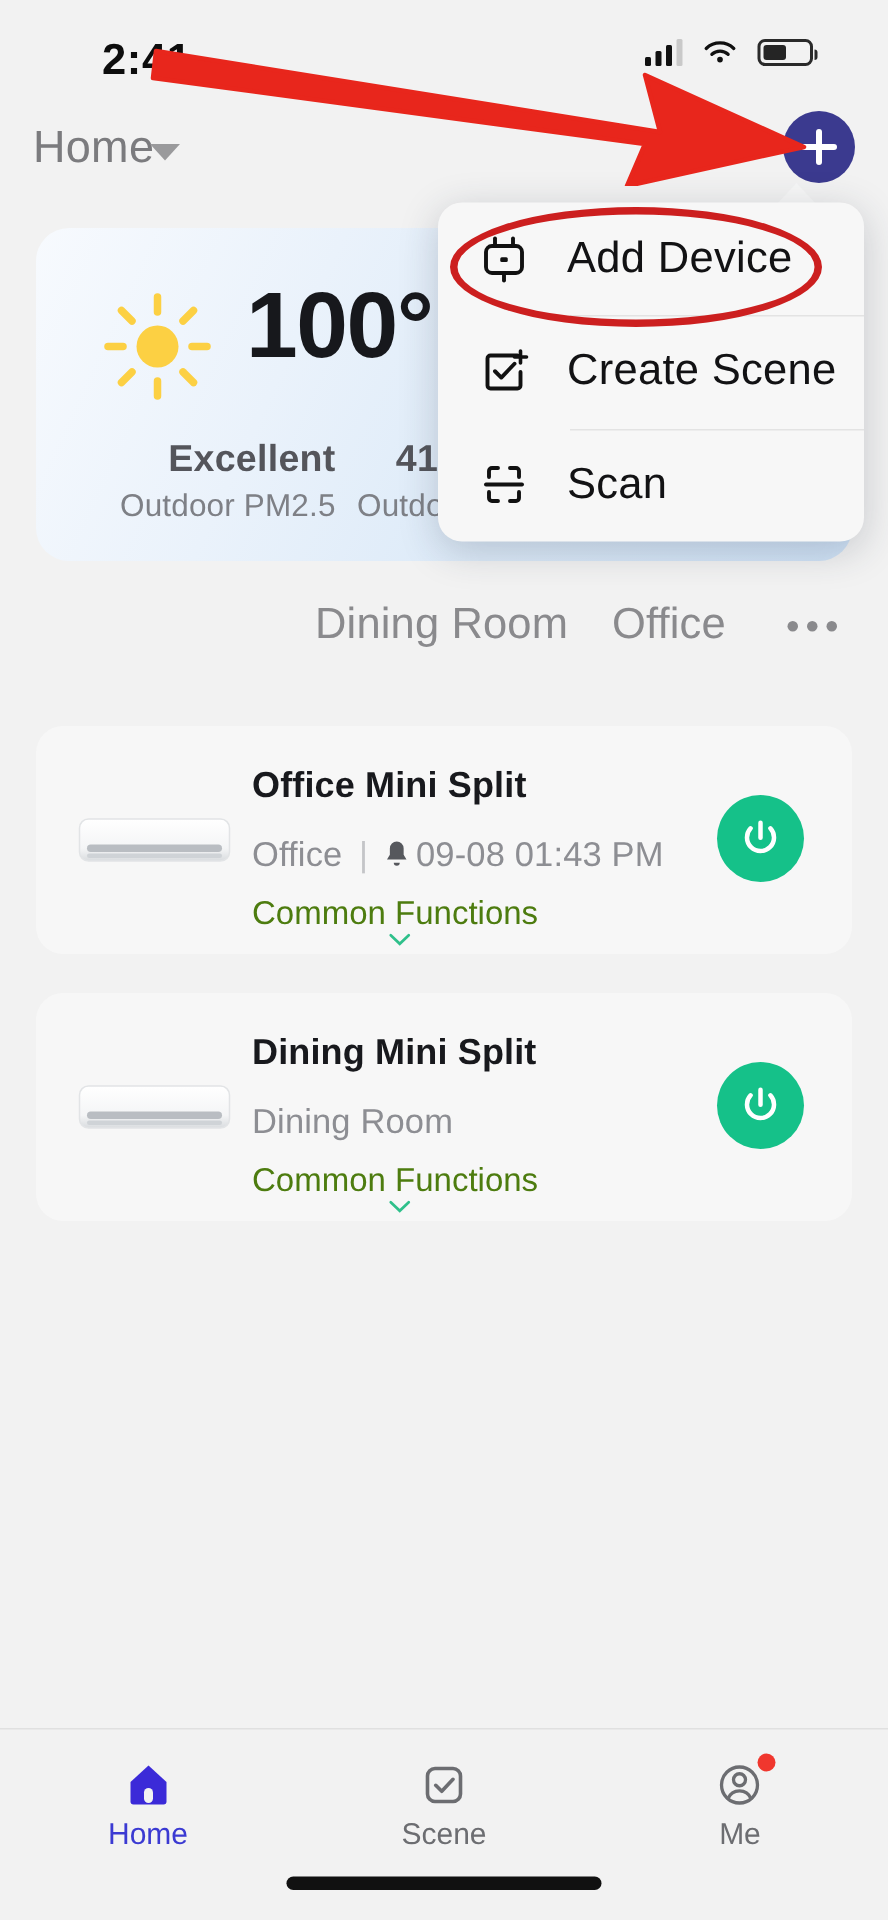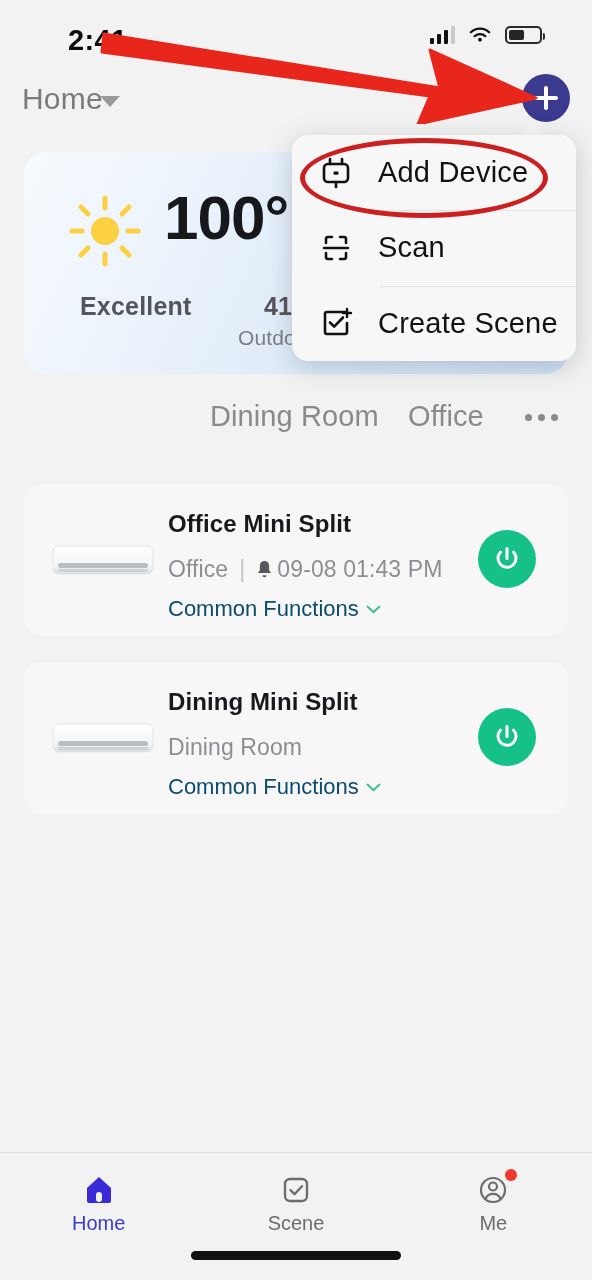--- a/index.html
+++ b/index.html
@@ -150,21 +150,21 @@
   }
   .dev-meta {
     position:absolute; left:144px; top:72px;
     font-size:23px; color:#8d8e93;
     display:flex; align-items:center; letter-spacing:.1px;
   }
   .dev-sep { margin:0 11px; color:#c4c5c8; }
   .bell-icon { width:17px; height:19px; margin-right:4px; }
   .dev-func {
     position:absolute; left:144px; top:112px;
-    font-size:22px; color:#0c4a6e; display:flex; align-items:center;
+    font-size:22px; color:#4d7c0f; display:flex; align-items:center;flex-direction:column;
   }
   .chev { margin-left:7px; width:15px; height:9px; }
   .power-btn {
     position:absolute; right:32px; top:46px;
     width:58px; height:58px; border-radius:50%; background:#15c189;
     display:flex; align-items:center; justify-content:center;
   }
 
   
   .bottombar {
@@ -233,62 +233,63 @@
         <line x1="60" y1="37" x2="70" y2="37"></line>
         <line x1="13" y1="13" x2="20" y2="20"></line>
         <line x1="54" y1="54" x2="61" y2="61"></line>
         <line x1="13" y1="61" x2="20" y2="54"></line>
         <line x1="54" y1="20" x2="61" y2="13"></line>
       </g>
     </svg>
     <div class="temp">100°F</div>
     <div class="metric m1">
       <div class="mv">Excellent</div>
+      <div class="ml">Outdoor PM2.5</div>
     </div>
     <div class="metric m2">
       <div class="mv">41.0%</div>
       <div class="ml">Outdoor H</div>
     </div>
   </div>
 
   <div class="menu-pointer"></div>
   <div class="menu">
 
     <div class="menu-item">
       <svg class="mi-icon" viewBox="0 0 40 40">
         <rect x="8" y="11" width="24" height="18" rx="4" fill="none" stroke="#111" stroke-width="2.6"></rect>
         <rect x="17.5" y="18.5" width="5" height="3.2" rx="1" fill="#111"></rect>
         <line x1="14" y1="6" x2="14" y2="11" stroke="#111" stroke-width="2.6" stroke-linecap="round"></line>
         <line x1="26" y1="6" x2="26" y2="11" stroke="#111" stroke-width="2.6" stroke-linecap="round"></line>
         <line x1="20" y1="29" x2="20" y2="34" stroke="#111" stroke-width="2.6" stroke-linecap="round"></line>
       </svg>
       <span class="mi-label">Add Device</span>
+    </div>
+
+    <div class="menu-item">
+      <svg class="mi-icon" viewBox="0 0 40 40">
+        <path d="M29 9h-18a2 2 0 0 0-2 2v18a2 2 0 0 0 2 2h18a2 2 0 0 0 2-2v-9" fill="none" stroke="#111" stroke-width="2.6" stroke-linecap="round"></path>
+        <path d="M14 19.5l4.2 4.2L27 14.5" fill="none" stroke="#111" stroke-width="2.6" stroke-linecap="round" stroke-linejoin="round"></path>
+        <line x1="31" y1="6" x2="31" y2="14" stroke="#111" stroke-width="2.4" stroke-linecap="round"></line>
+        <line x1="27" y1="10" x2="35" y2="10" stroke="#111" stroke-width="2.4" stroke-linecap="round"></line>
+      </svg>
+      <span class="mi-label">Create Scene</span>
     </div>
 
     <div class="menu-item">
       <svg class="mi-icon" viewBox="0 0 40 40">
         <g fill="none" stroke="#111" stroke-width="2.6" stroke-linecap="round" stroke-linejoin="round">
           <path d="M10 15v-4a2 2 0 0 1 2-2h4"></path>
           <path d="M30 15v-4a2 2 0 0 0-2-2h-4"></path>
           <path d="M10 25v4a2 2 0 0 0 2 2h4"></path>
           <path d="M30 25v4a2 2 0 0 1-2 2h-4"></path>
           <line x1="8" y1="20" x2="32" y2="20"></line>
         </g>
       </svg>
       <span class="mi-label">Scan</span>
-    </div>
-
-    <div class="menu-item">
-      <svg class="mi-icon" viewBox="0 0 40 40">
-        <path d="M29 9h-18a2 2 0 0 0-2 2v18a2 2 0 0 0 2 2h18a2 2 0 0 0 2-2v-9" fill="none" stroke="#111" stroke-width="2.6" stroke-linecap="round"></path>
-        <path d="M14 19.5l4.2 4.2L27 14.5" fill="none" stroke="#111" stroke-width="2.6" stroke-linecap="round" stroke-linejoin="round"></path>
-        <line x1="31" y1="6" x2="31" y2="14" stroke="#111" stroke-width="2.4" stroke-linecap="round"></line>
-        <line x1="27" y1="10" x2="35" y2="10" stroke="#111" stroke-width="2.4" stroke-linecap="round"></line>
-      </svg>
-      <span class="mi-label">Create Scene</span>
     </div>
   </div>
 
   <svg class="anno" id="arrow" viewBox="0 0 440 98">
     <path d="M4 8 L340 62 L330 24 L436 72 L318 98 L330 70 L2 26 Z" fill="#e8261c" stroke="#e8261c" stroke-width="3" stroke-linejoin="round"></path>
   </svg>
   <div class="anno" id="ellipse"></div>
 
   <div class="tabs">
     <div class="tab t2">Dining Room</div>

